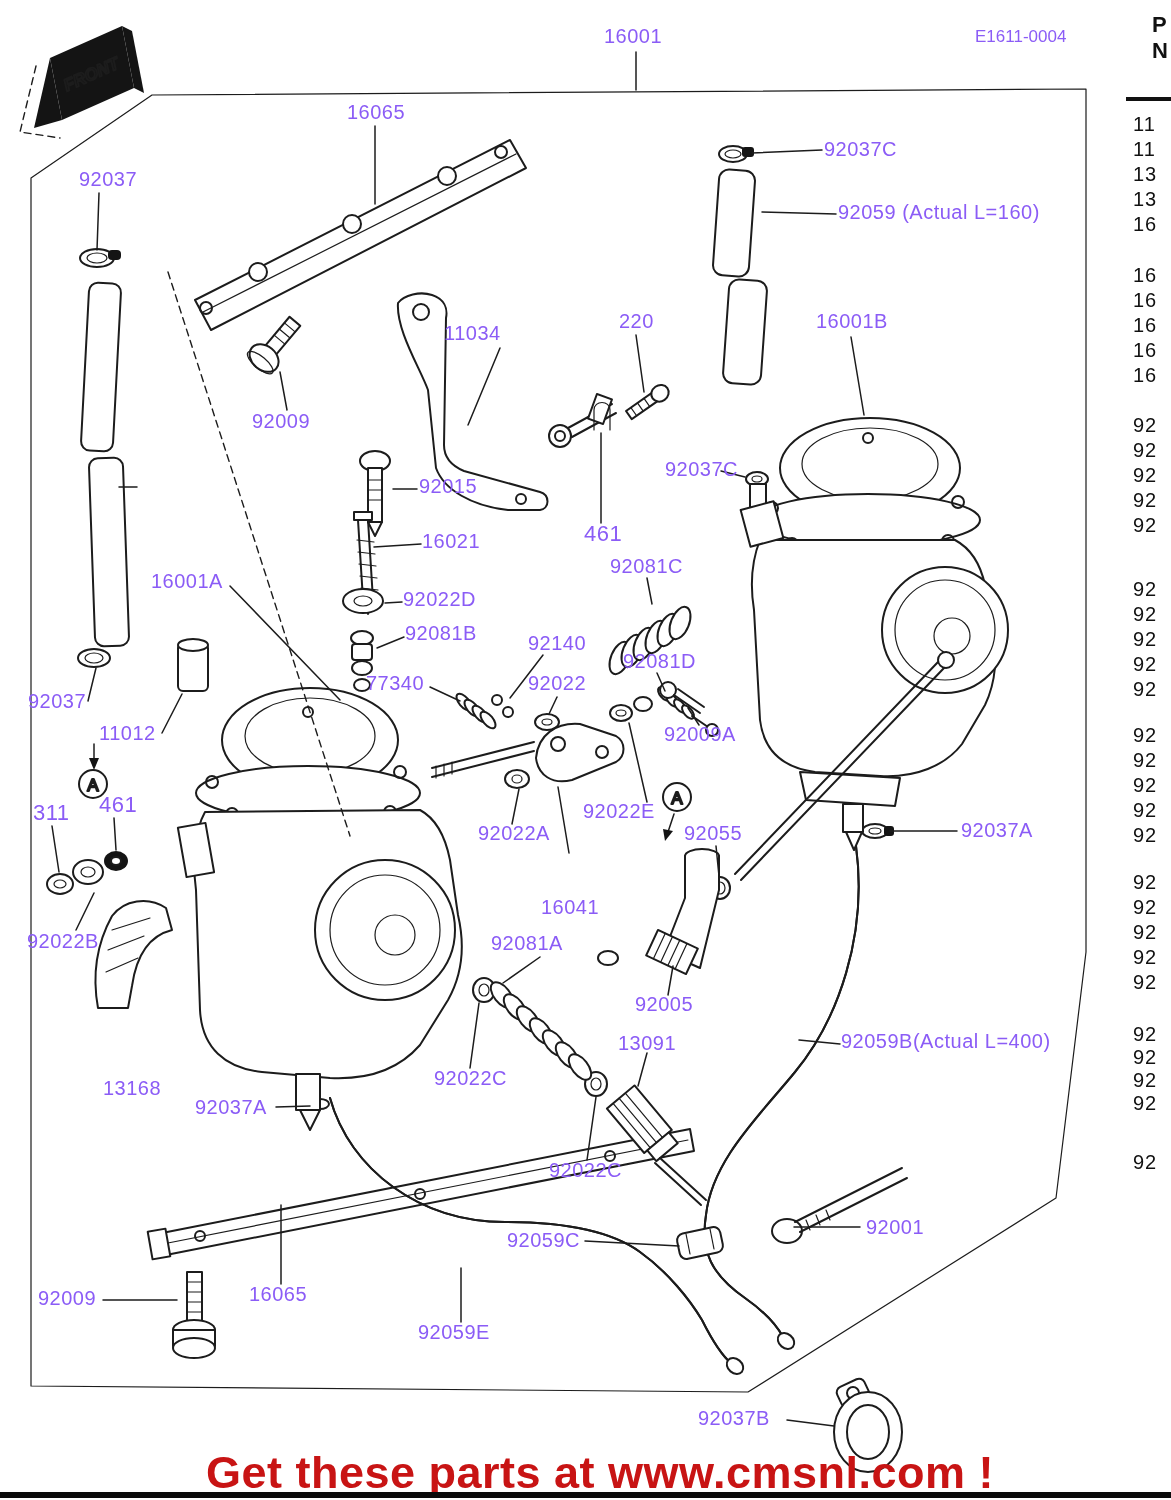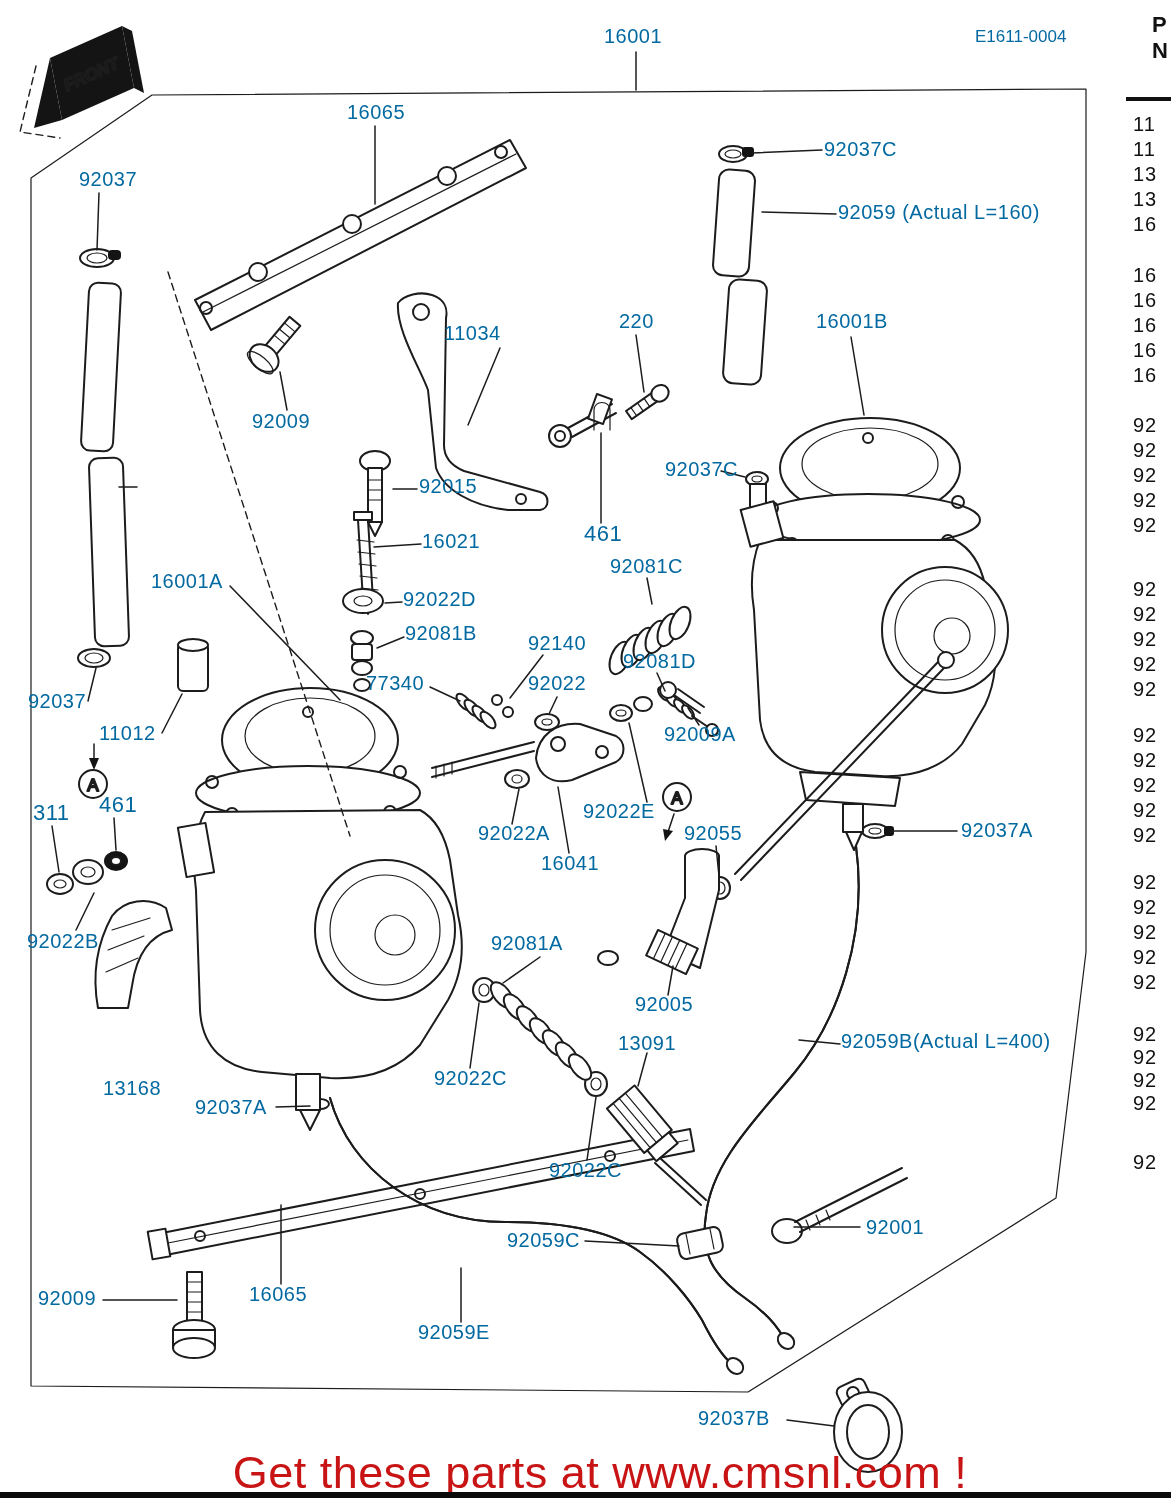--- a/index.html
+++ b/index.html
@@ -1,29 +1,29 @@
 <!DOCTYPE html>
 <html><head>
 <meta charset="utf-8">
 <style>
   html,body{margin:0;padding:0;background:#fff;}
   .canvas{position:relative;width:1171px;height:1500px;background:#fff;overflow:hidden;
           font-family:"Liberation Sans",sans-serif;}
   svg text{font-family:"Liberation Sans",sans-serif;}
-  .lbl{position:absolute;font-size:20px;color:#0369a1;white-space:nowrap;letter-spacing:.5px;line-height:1.05;}
+  .lbl{position:absolute;font-size:20px;color:#8b5cf6;white-space:nowrap;letter-spacing:.5px;line-height:1.05;}
   .lbl.big{font-size:22px;}
   .lbl.small{font-size:17px;letter-spacing:0;}
   .title{position:absolute;left:16px;top:18px;font-size:30px;color:#8f8f8f;letter-spacing:1px;white-space:nowrap;}
   .plist-head{position:absolute;left:1152px;font-size:22px;font-weight:bold;color:#111;}
   .plist-rule{position:absolute;left:1126px;top:97px;width:45px;height:4px;background:#111;}
   .plist-group{position:absolute;left:1133px;width:40px;}
   .plist-row{font-size:20px;color:#111;letter-spacing:1px;line-height:25px;height:25px;}
   .plist-group.lh23 .plist-row{line-height:23px;height:23px;}
   .footer-promo{position:absolute;left:140px;top:1447px;width:920px;text-align:center;
-                font-size:45px;letter-spacing:.5px;white-space:nowrap;}
+                font-size:45px;letter-spacing:.5px;white-space:nowrap;font-weight:bold;}
   .bottom-bar{position:absolute;left:0;top:1492px;width:1171px;height:6px;background:#0a0a0a;}
   
   .art{position:absolute;left:0;top:0;}
   .art *{stroke:#1c1c1c;fill:none;stroke-width:2;stroke-linecap:round;stroke-linejoin:round;}
   .art .fw{fill:#fff;}
   .art .fb{fill:#141414;stroke:none;}
   .art .leader{stroke-width:1.5;}
   .art .thin{stroke-width:1.2;}
   .art .dash{stroke-width:1.4;stroke-dasharray:7 5;}
   .art .wm, .art .wm *{stroke:none;}
@@ -432,21 +432,21 @@
   <div class="lbl" style="left:151px;top:571px">16001A</div>
   <div class="lbl" style="left:366px;top:673px">77340</div>
   <div class="lbl" style="left:528px;top:673px">92022</div>
   <div class="lbl" style="left:623px;top:651px">92081D</div>
   <div class="lbl" style="left:28px;top:691px">92037</div>
   <div class="lbl" style="left:99px;top:723px">11012</div>
   <div class="lbl" style="left:664px;top:724px">92009A</div>
   <div class="lbl" style="left:583px;top:801px">92022E</div>
   <div class="lbl" style="left:684px;top:823px">92055</div>
   <div class="lbl" style="left:478px;top:823px">92022A</div>
-  <div class="lbl" style="left:541px;top:853px">16041</div>
+  <div class="lbl" style="left:541px;top:897px">16041</div>
   <div class="lbl" style="left:961px;top:820px">92037A</div>
   <div class="lbl big" style="left:33px;top:801px">311</div>
   <div class="lbl big" style="left:99px;top:793px">461</div>
   <div class="lbl" style="left:27px;top:931px">92022B</div>
   <div class="lbl" style="left:491px;top:933px">92081A</div>
   <div class="lbl" style="left:635px;top:994px">92005</div>
   <div class="lbl" style="left:618px;top:1033px">13091</div>
   <div class="lbl" style="left:103px;top:1078px">13168</div>
   <div class="lbl" style="left:434px;top:1068px">92022C</div>
   <div class="lbl" style="left:195px;top:1097px">92037A</div>

